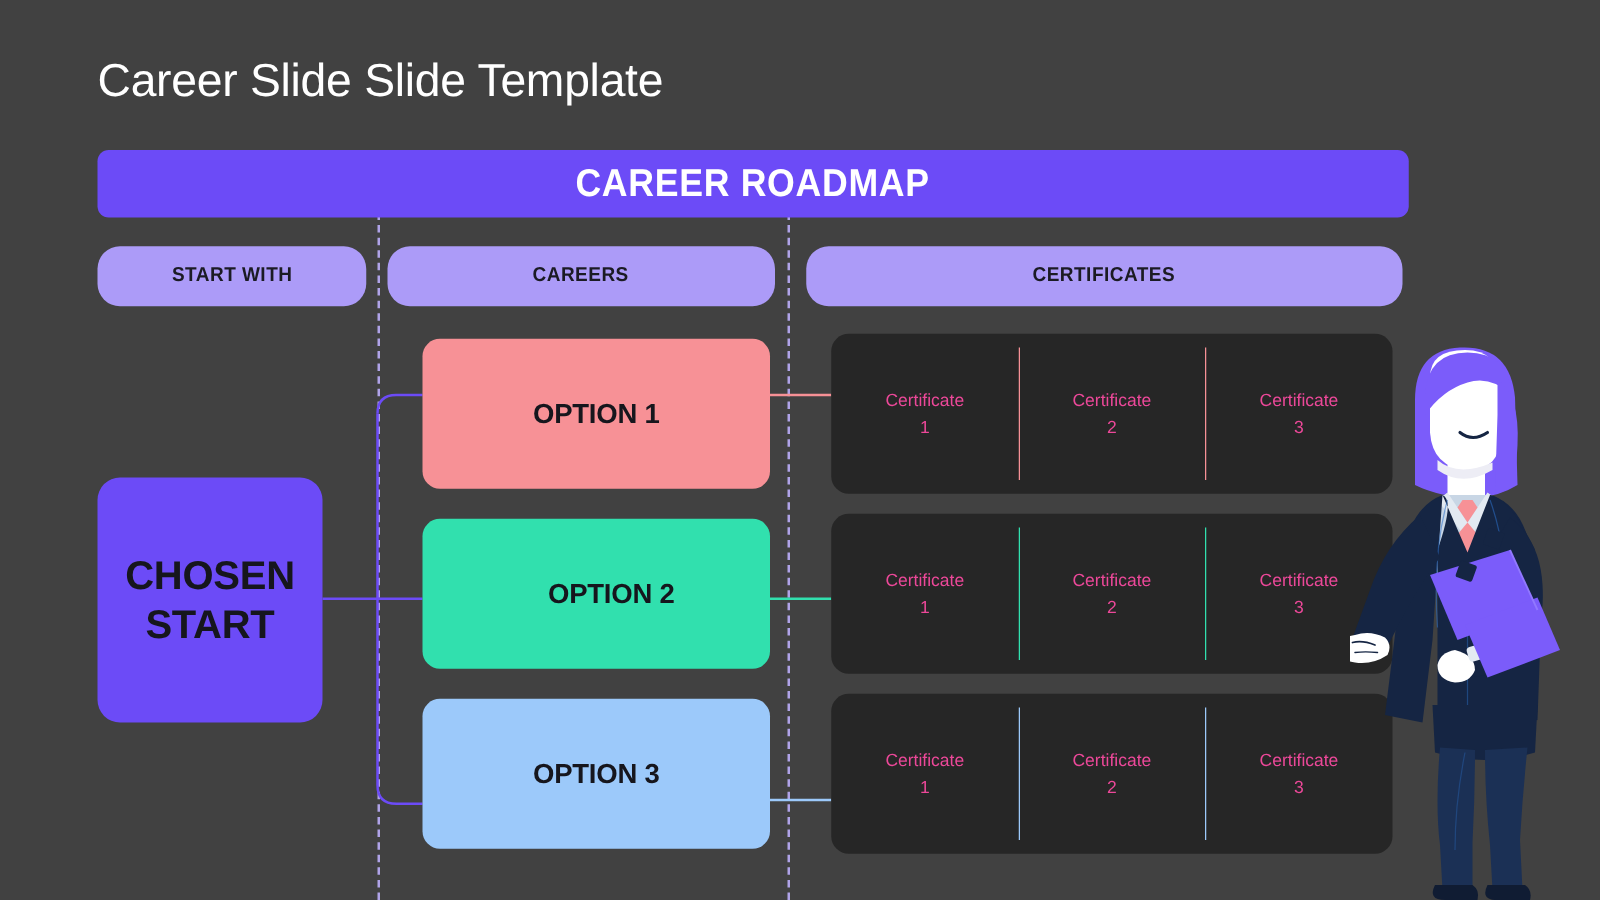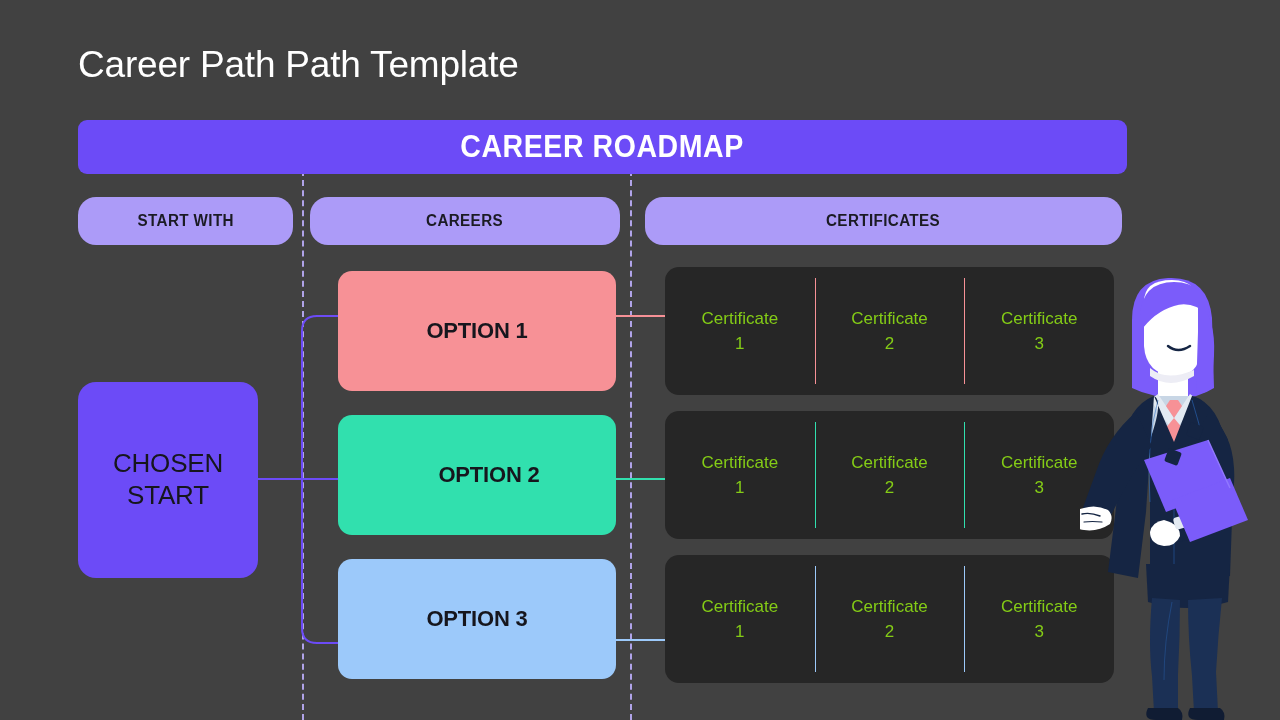--- a/index.html
+++ b/index.html
@@ -88,22 +88,22 @@
     left:78px; top:382px;
     width:180px; height:196px;
     background:#6C4BF7;
     border-radius:18px;
     display:flex; flex-direction:column;
     align-items:center; justify-content:center;
     z-index:4;
   }
   #chosen-career .line {
     color:#16161d;
-    font-size:26px;
-    font-weight:400;
+    font-size:32px;
+    font-weight:700;
     line-height:1.22;
     letter-spacing:-0.2px;
   }
 
   
   .option-box {
     position:absolute;
     left:338px;
     width:278px;
     height:120px;
@@ -143,41 +143,41 @@
     position:relative;
   }
   .cert-cell + .cert-cell::before {
     content:"";
     position:absolute;
     left:0; top:11px;
     width:1px; height:106px;
     background:var(--divider, #F79196);
   }
   .cert-cell .ln {
-    color:#84cc16;
-    font-size:17px;
+    color:#ec4899;
+    font-size:14px;
     font-weight:400;
     line-height:1.5;
   }
   #cert-panel-1 { --divider:#F79196; }
   #cert-panel-2 { --divider:#31E0AE; }
   #cert-panel-3 { --divider:#9CC9FA; }
 
   
   #businesswoman {
     position:absolute;
     left:1080px; top:272px;
     width:200px; height:448px;
     z-index:5;
   }
 </style>
 </head>
 <body>
 
-<div id="slide-title">Career Path Path Template</div>
+<div id="slide-title">Career Slide Slide Template</div>
 
 <div class="guide" id="guide-1"></div>
 <div class="guide" id="guide-2"></div>
 
 <svg id="connectors" viewBox="0 0 1280 720" xmlns="http://www.w3.org/2000/svg">
 
   <line x1="258" y1="479" x2="302" y2="479" stroke="#6C4BF7" stroke-width="2"></line>
 
   <line x1="302" y1="331" x2="302" y2="628" stroke="#6C4BF7" stroke-width="2"></line>
 

